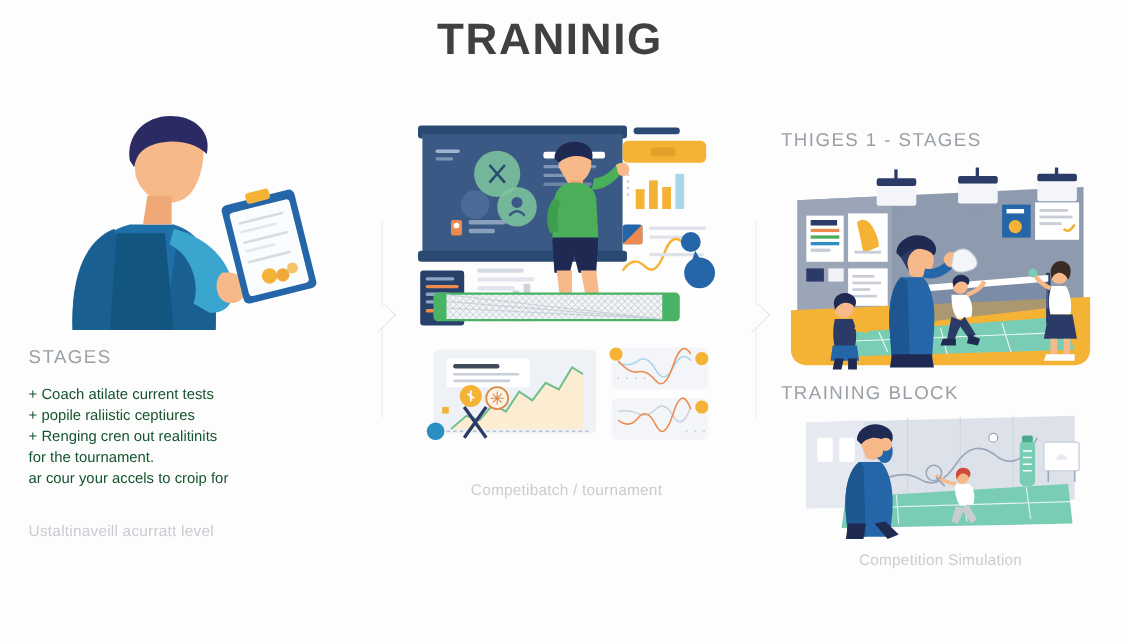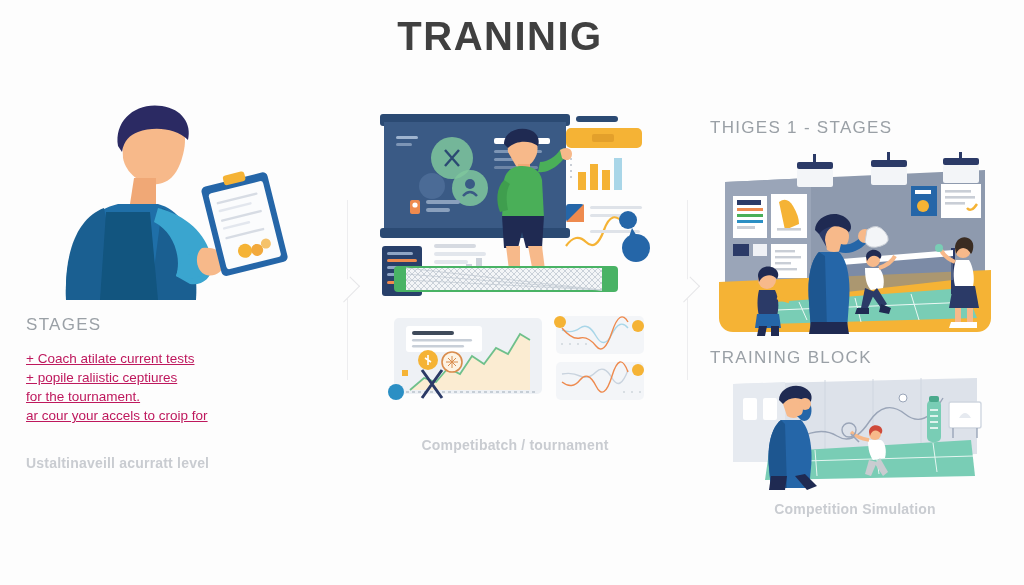--- a/index.html
+++ b/index.html
@@ -47,30 +47,28 @@
     font-size: 17px;
     letter-spacing: 1.3px;
     color: #9aa0a6;
     font-weight: 400;
   }
 
   .bullets {
     margin-top: 14px;
     font-size: 13.5px;
     line-height: 19px;
-    color: #be185d;
-    text-decoration: underline;
+    color: #14532d;
   }
   .bullets div { white-space: nowrap; }
   .caption {
     margin-top: 30px;
     font-size: 14px;
     color: #c9ccd1;
     letter-spacing: .2px;
-    font-weight: bold;
   }
   .caption.center { text-align: center; }
 
   
   .divider {
     position: absolute;
     top: 200px;
     width: 24px;
     height: 180px;
   }
@@ -153,20 +151,21 @@
 
         <path d="M108 78 L130 78 L130 104 L104 104 Z" fill="#f0a876"></path>
       </svg>
     </div>
 
     <div class="col-heading">STAGES</div>
 
     <div class="bullets">
       <div>+ Coach atilate current tests</div>
       <div>+ popile raliistic ceptiures</div>
+      <div>+ Renging cren out realitinits</div>
       <div>for the tournament.</div>
       <div>ar cour your accels to croip  for</div>
     </div>
 
     <div class="caption">Ustaltinaveill acurratt level</div>
   </div>
 
   <div class="divider divider-1">
     <div class="vline"></div>
     <div class="chev"></div>

